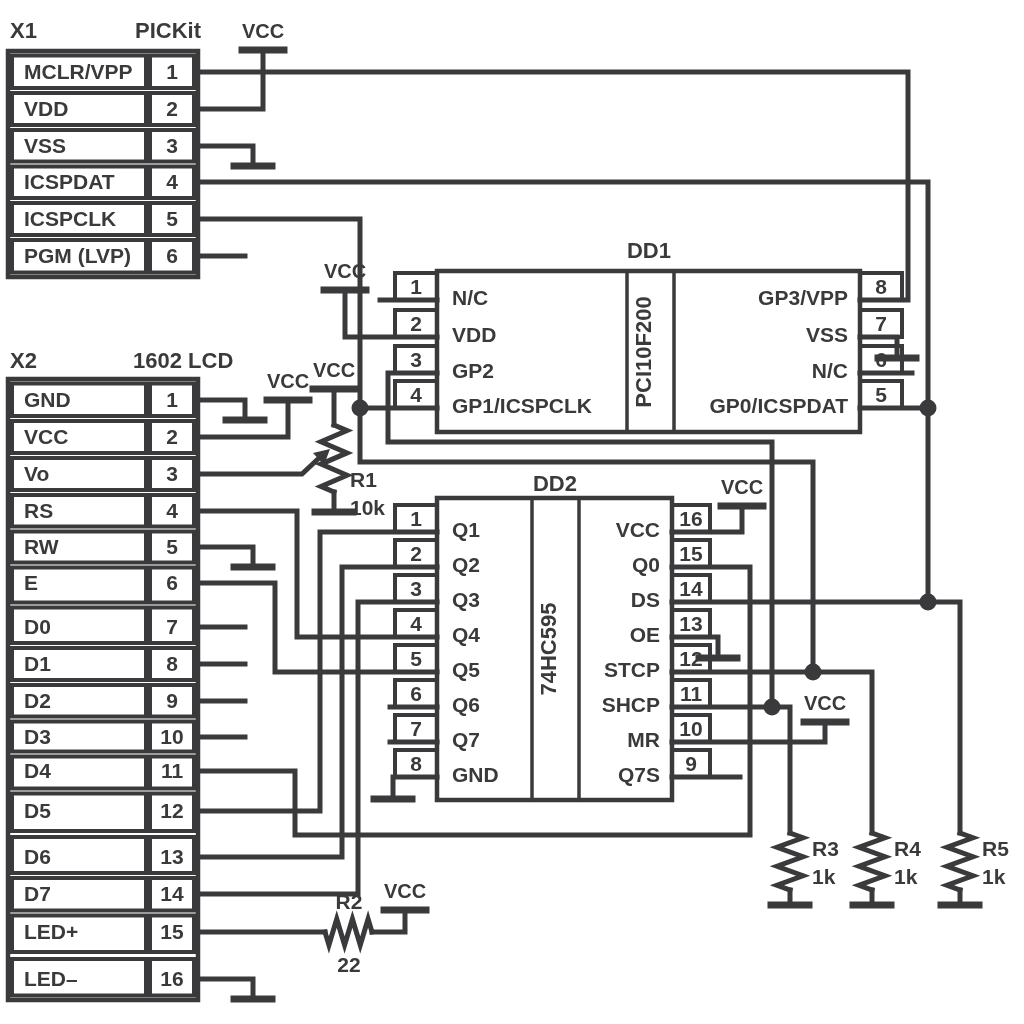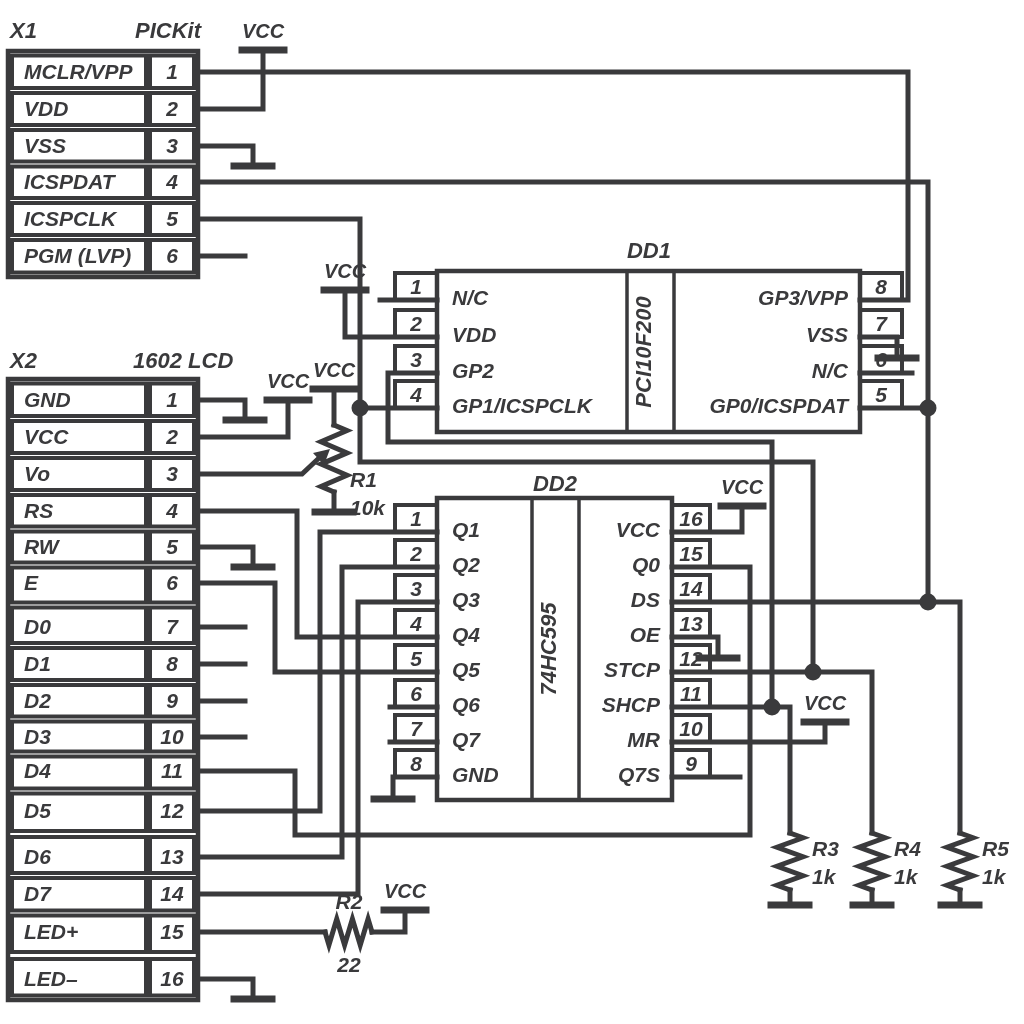--- a/index.html
+++ b/index.html
@@ -1,17 +1,17 @@
 <!DOCTYPE html>
 <html><head>
 <meta charset="utf-8">
 <style>
   html,body{margin:0;padding:0;background:#ffffff;}
   #stage{width:1024px;height:1024px;position:relative;background:#ffffff;
-         font-family:"Liberation Sans",sans-serif;font-style:italic;}
+         font-family:"Liberation Sans",sans-serif;}
   svg text{font-family:"Liberation Sans","DejaVu Sans",sans-serif;font-weight:700;}
 </style>
 </head>
 <body>
 
 <div id="stage"><svg width="1024" height="1024" viewBox="0 0 1024 1024">
       <rect x="0" y="0" width="1024" height="1024" fill="#ffffff"></rect>
       <g>
         <text x="10" y="38" fill="#3a3a3c" font-size="22" text-anchor="start">X1</text>
         <text x="135" y="38" fill="#3a3a3c" font-size="22" text-anchor="start">PICKit</text>

